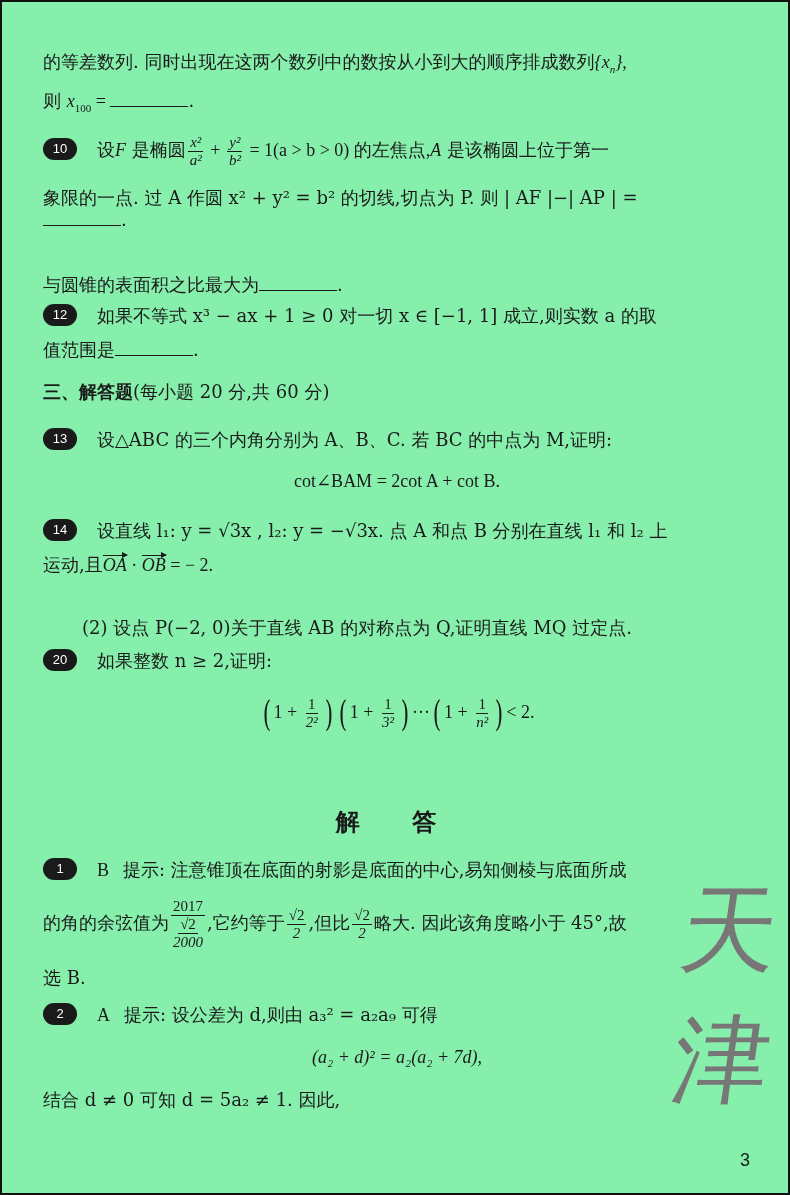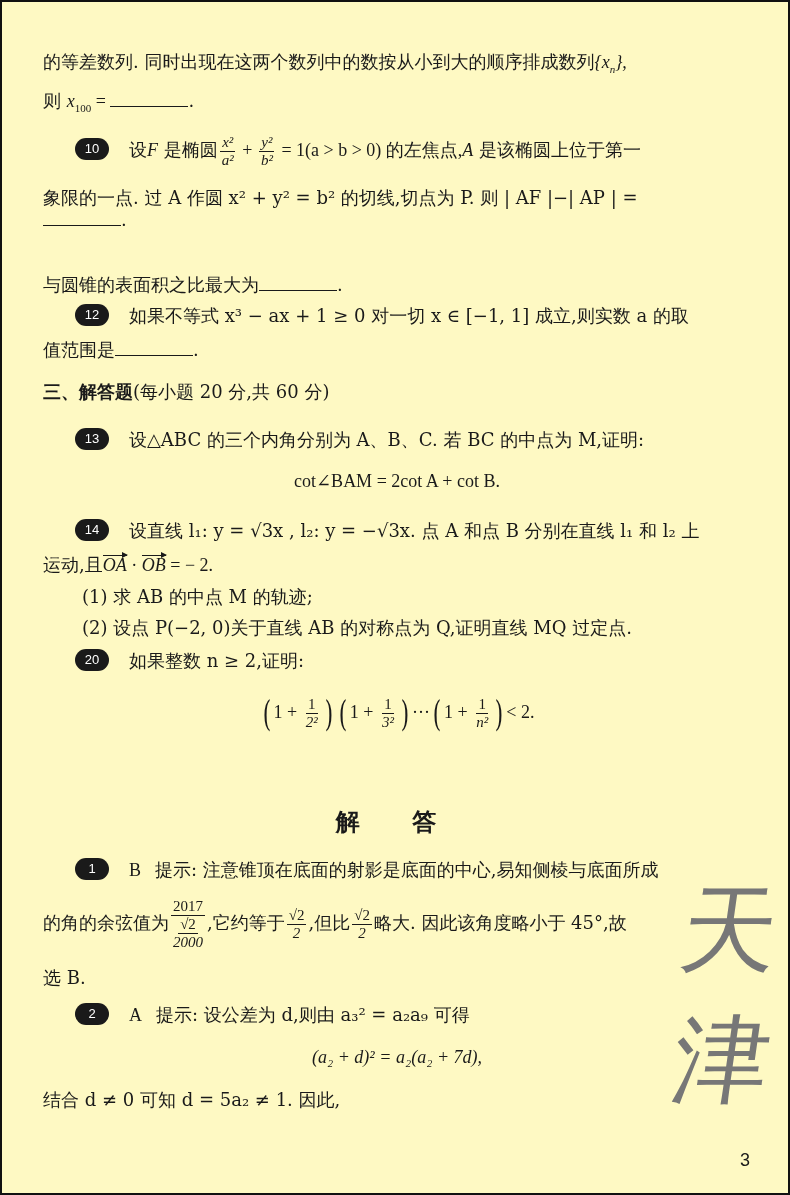--- a/index.html
+++ b/index.html
@@ -1,31 +1,31 @@
 <!DOCTYPE html>
 <html><head>
 <meta charset="utf-8">
 <style>
   html, body { margin: 0; padding: 0; background: #fff; }
   body { width: 790px; height: 1195px; position: relative; overflow: hidden; }
   .page {
     position: absolute; left: 0; top: 0; width: 786px; height: 1191px;
-    border: 2px solid #111; background: #fef9c3; color: #1a1a1a;
+    border: 2px solid #111; background: #86efac; color: #1a1a1a;
     font-family: "DejaVu Serif", "Liberation Serif", serif;
     font-size: 18px;
   }
   .ln { position: absolute; left: 41px; white-space: nowrap; line-height: 24px; }
   .m { font-family: "Liberation Serif", "DejaVu Serif", serif; font-style: italic; }
   .r { font-family: "Liberation Serif", "DejaVu Serif", serif; font-style: normal; text-align: center; }
   sub, sup { font-size: 11px; line-height: 0; }
   .badge {
     display: inline-block; width: 34px; height: 22px; border-radius: 11px;
     background: #1a1a1a; color: #fff; text-align: center; line-height: 22px;
     font-family: "Liberation Sans", sans-serif; font-size: 13px;
-    vertical-align: middle; margin-right: 20px; position: relative; top: -2px; margin-left: 32px;
+    vertical-align: middle; margin-right: 20px; position: relative; top: -2px;
   }
   .blank { display: inline-block; width: 78px; border-bottom: 1.5px solid #1a1a1a; height: 18px; vertical-align: baseline; }
   .frac { display: inline-flex; flex-direction: column; align-items: center; vertical-align: middle; font-size: 15px; line-height: 17px; margin: 0 2px; }
   .frac .num { border-bottom: 1.3px solid #1a1a1a; padding: 0 2px; font-family: Liberation Serif, serif; }
   .frac .den { padding: 0 2px; font-style: italic; }
   .center { position: absolute; left: 0; width: 790px; text-align: center; line-height: 24px; }
   .bold { font-family: "DejaVu Sans", "Liberation Sans", sans-serif; font-weight: bold; }
   .title { font-family: "DejaVu Sans", sans-serif; font-weight: bold; font-size: 24px; letter-spacing: 22px; }
   .paren { font-size: 36px; font-weight: 100; vertical-align: middle; font-family: "DejaVu Serif", serif; transform: scaleX(0.6); display: inline-block; }
   .vec { display: inline-block; border-top: 1.3px solid #1a1a1a; position: relative; line-height: 18px; text-align: right; }
@@ -82,21 +82,20 @@
     <span class="badge">13</span><span>设△ABC 的三个内角分别为 A、B、C. 若 BC 的中点为 M,证明:</span>
   </div>
   <div class="center r" style="top:467px">cot∠BAM = 2cot A + cot B.</div>
 
   <div class="ln" style="top:517px">
     <span class="badge">14</span><span>设直线 l₁: y = √3x , l₂: y = −√3x. 点 A 和点 B 分别在直线 l₁ 和 l₂ 上</span>
   </div>
   <div class="ln" style="top:551px">
     <span>运动,且</span><span class="vec m">OA</span><span class="r"> · </span><span class="vec m">OB</span><span class="r"> = − 2.</span>
   </div>
-  <div class="ln" style="top:583px;left:80px">(1) 求 AB 的中点 M 的轨迹;</div>
   <div class="ln" style="top:614px;left:80px">(2) 设点 P(−2, 0)关于直线 AB 的对称点为 Q,证明直线 MQ 过定点.</div>
 
   <div class="ln" style="top:647px">
     <span class="badge">20</span><span>如果整数 n ≥ 2,证明:</span>
   </div>
   <div class="center r" style="top:690px;line-height:40px">
     <span class="paren">(</span><span>1 + </span><span class="frac">
         <span class="num">1</span>
         <span class="den">2²</span>
       </span><span class="paren">)</span><span class="paren">(</span><span>1 + </span><span class="frac">

